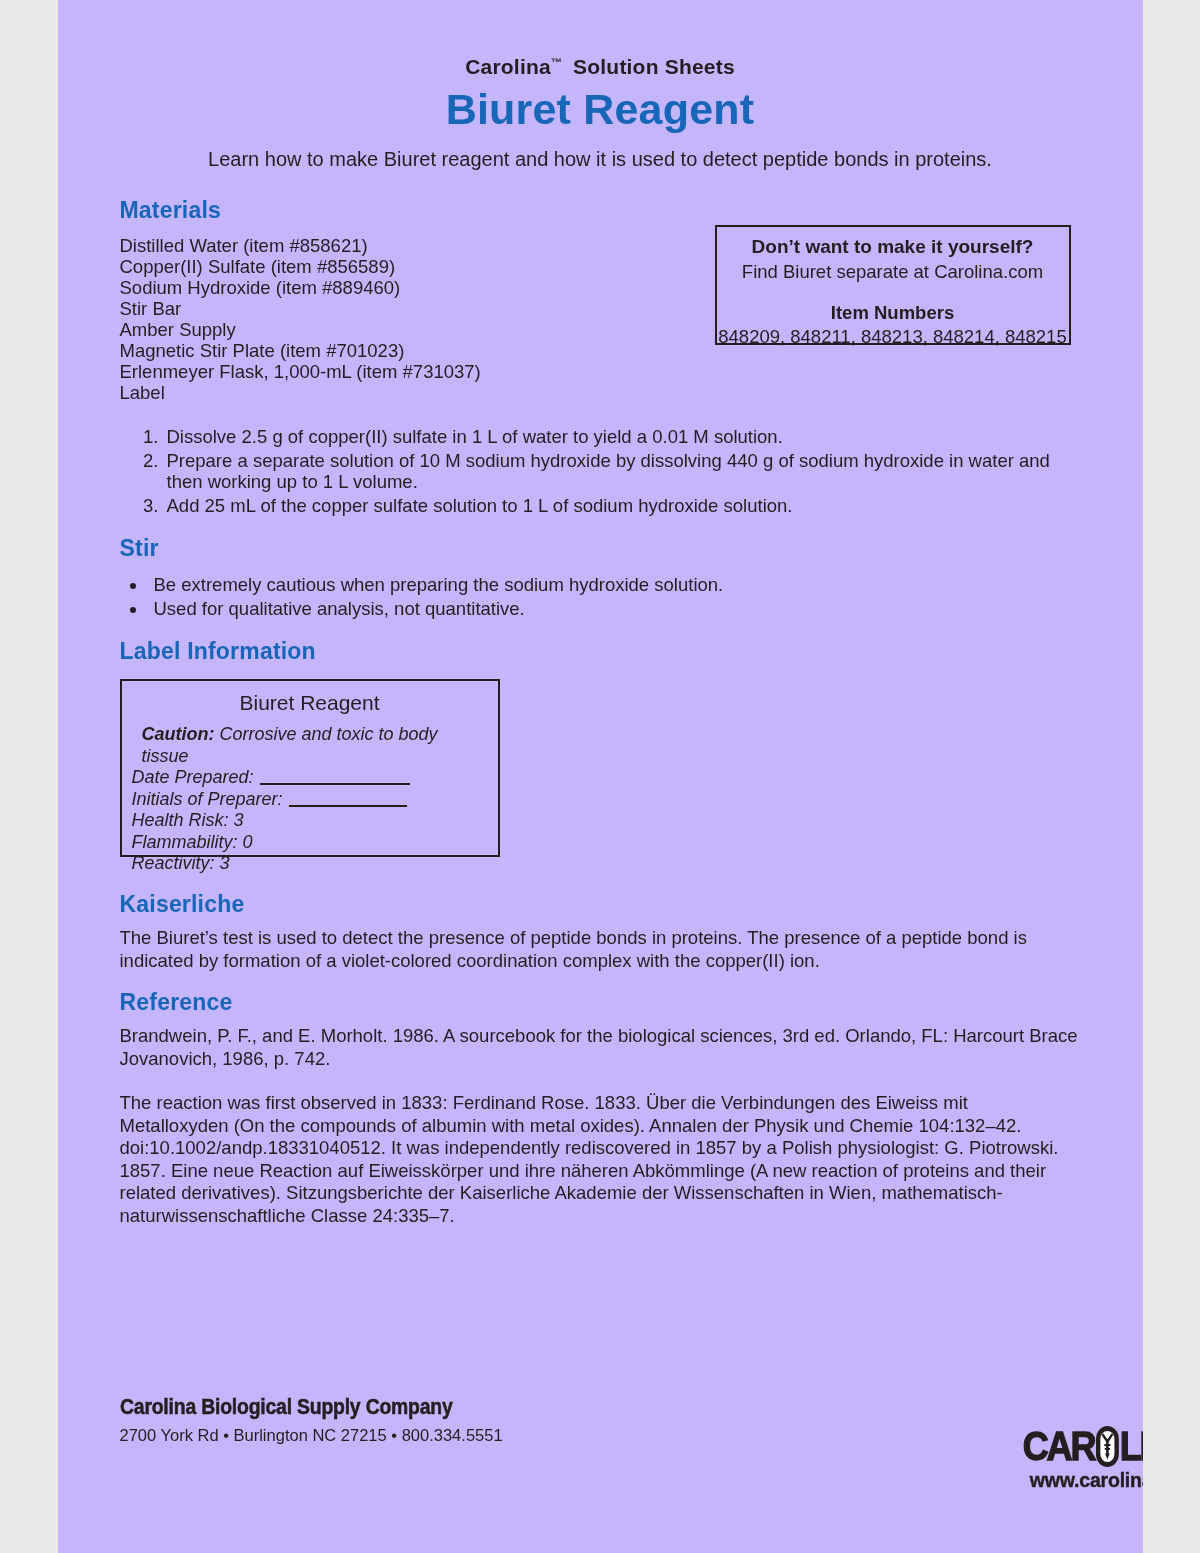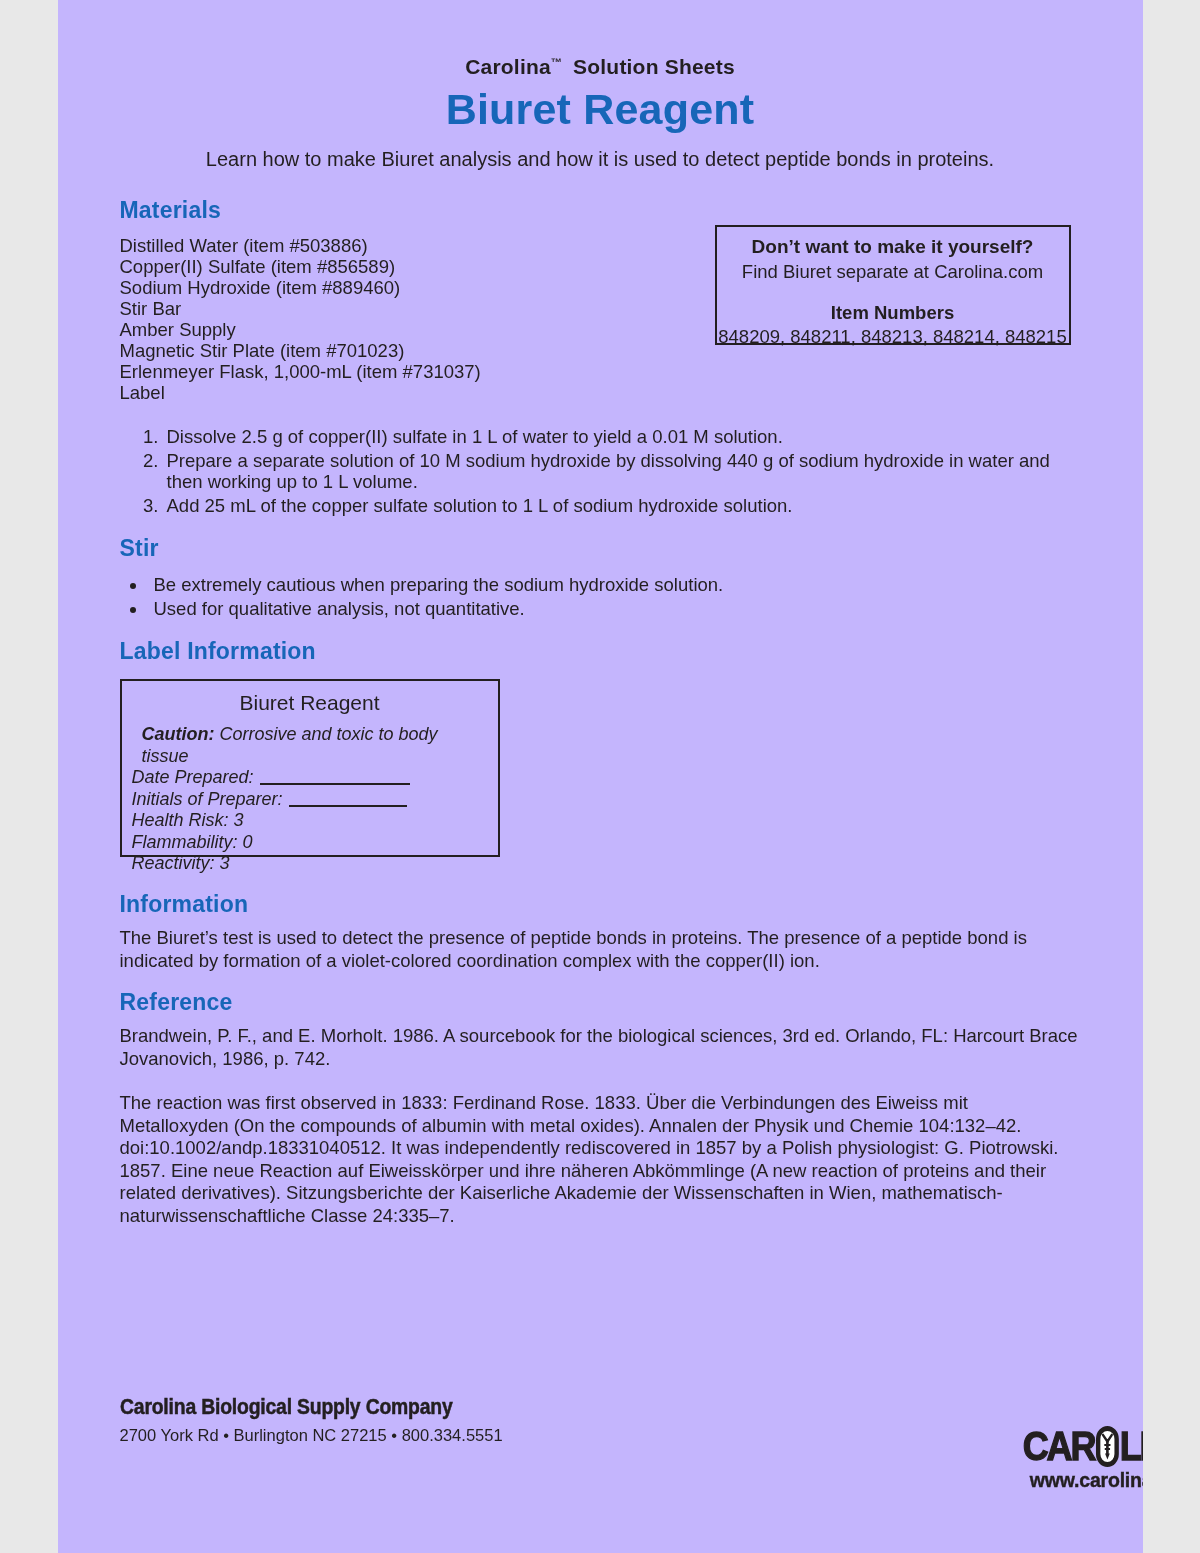--- a/index.html
+++ b/index.html
@@ -114,26 +114,26 @@
 <body>
 
 <div class="page">
   <div class="content">
 
     <div class="eyebrow">
       <span>Carolina</span><span class="tm">™</span>
       <span class="series">Solution Sheets</span>
     </div>
     <h1 class="doc-title">Biuret Reagent</h1>
-    <p class="subtitle">Learn how to make Biuret analysis and how it is used to detect peptide bonds in proteins.</p>
+    <p class="subtitle">Learn how to make Biuret reagent and how it is used to detect peptide bonds in proteins.</p>
 
     <div class="section section-materials">
       <h2>Materials</h2>
       <ul class="materials-list">
-        <li>Distilled Water (item #503886)</li>
+        <li>Distilled Water (item #858621)</li>
         <li>Copper(II) Sulfate (item #856589)</li>
         <li>Sodium Hydroxide (item #889460)</li>
         <li>Stir Bar</li>
         <li>Amber Supply</li>
         <li>Magnetic Stir Plate (item #701023)</li>
         <li>Erlenmeyer Flask, 1,000-mL (item #731037)</li>
         <li>Label</li>
       </ul>
     </div>
 
@@ -162,21 +162,21 @@
           <div><span>Date Prepared:</span><span class="blank-line blank-date"></span></div>
           <div><span>Initials of Preparer:</span><span class="blank-line blank-initials"></span></div>
           <div>Health Risk: 3</div>
           <div>Flammability: 0</div>
           <div>Reactivity: 3</div>
         </div>
       </div>
     </div>
 
     <div class="section section-applications">
-      <h2>Information</h2>
+      <h2>Kaiserliche</h2>
       <p class="body-par">The Biuret’s test is used to detect the presence of peptide bonds in proteins. The presence of a peptide bond is indicated by formation of a violet-colored coordination complex with the copper(II) ion.</p>
     </div>
 
     <div class="section section-reference">
       <h2>Reference</h2>
       <p class="body-par"><span>Brandwein, P. F., and E. Morholt. 1986. </span><span class="it">A sourcebook for the biological sciences</span><span>, 3rd ed. Orlando, FL: Harcourt Brace Jovanovich, 1986, p. 742.</span></p>
       <p class="body-par"><span>The reaction was first observed in 1833: Ferdinand Rose. 1833. Über die Verbindungen des Eiweiss mit Metalloxyden (On the compounds of albumin with metal oxides). </span><span class="it">Annalen der Physik und Chemie</span><span> 104:132–42. doi:10.1002/andp.18331040512. It was independently rediscovered in 1857 by a Polish physiologist: G. Piotrowski. 1857. Eine neue Reaction auf Eiweisskörper und ihre näheren Abkömmlinge (A new reaction of proteins and their related derivatives). </span><span class="it">Sitzungsberichte der Kaiserliche Akademie der Wissenschaften in Wien, mathematisch-naturwissenschaftliche Classe</span><span> 24:335–7.</span></p>
     </div>
 
   </div>

